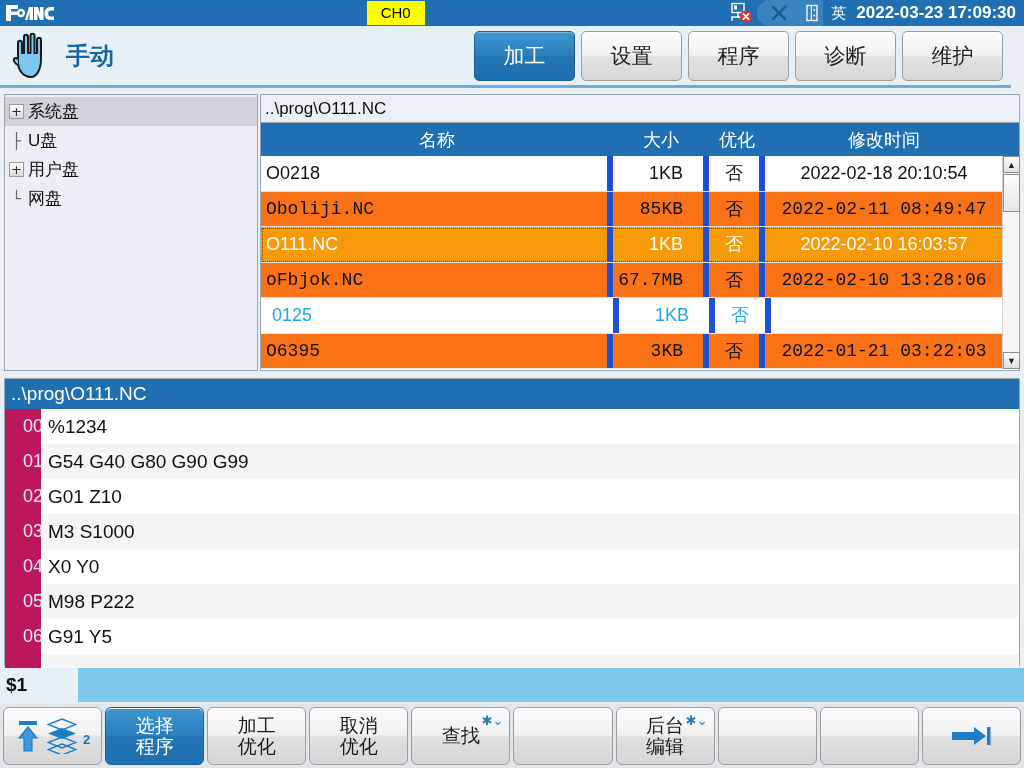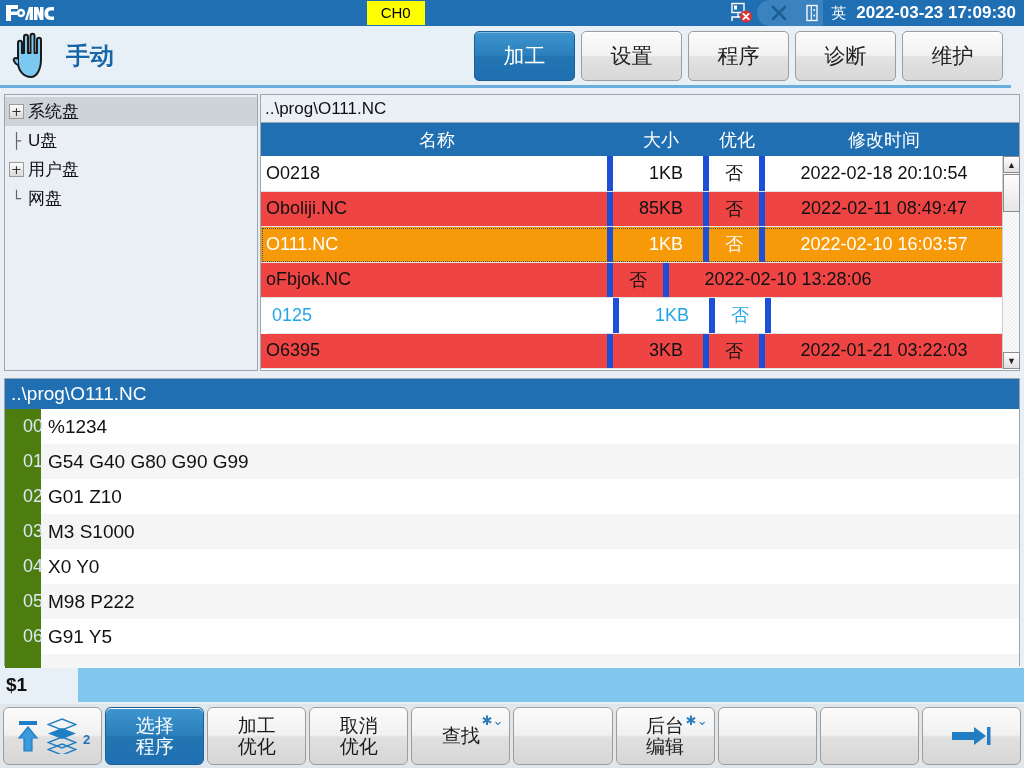--- a/index.html
+++ b/index.html
@@ -106,21 +106,21 @@
     font-size:18px; align-items:center;
   }
   .th { display:flex; align-items:center; height:100%; }
   .th.name { width:352px; justify-content:center; }
   .th.size { width:96px; justify-content:center; }
   .th.opt  { width:56px; justify-content:center; }
   .th.time { width:238px; justify-content:center; }
   .rows { height:213px; overflow:hidden; }
   .row { display:flex; height:35.5px; font-size:18px; color:#111;
          border-bottom:1px solid #e2e2e2; align-items:center; }
-  .row.alt { background:#ef4444; }
+  .row.alt { background:#f97316;font-family:Liberation Mono, monospace; }
   .row.selected { background:#f79a09; color:#fff; outline:1px dotted #555;
                   outline-offset:-2px; }
   .row.current { color:#22a5e8;margin-left:6px; }
   .cell { height:100%; display:flex; align-items:center;
           border-right:6px solid #1d4ed8; }
   .cell.name { width:352px; padding-left:5px; }
   .cell.size { width:96px; justify-content:flex-end; padding-right:20px; }
   .cell.opt  { width:56px; justify-content:center; }
   .cell.time { width:238px; justify-content:center; border-right:none; }
   .vscroll {
@@ -141,21 +141,21 @@
     border:1px solid #9aa6b0; background:#fff;
   }
   .editor-title {
     height:30px; background:#1f6fb2; color:#fff; font-size:19px;
     display:flex; align-items:center; padding-left:6px;
   }
   .code { position:relative; height:256px; }
   .cline { display:flex; height:35px; align-items:center; font-size:19px; }
   .cline.alt { background:#f5f5f5; }
   .gutter {
-    width:36px; height:35px; background:#4d7c0f; color:#dce9f4;
+    width:36px; height:35px; background:#be185d; color:#dce9f4;
     display:flex; align-items:center; justify-content:center;
     font-size:18px; flex:0 0 36px;padding-left:20px;
   }
   .ctext { padding-left:7px; color:#111; white-space:pre; }
 
   
   .statusbar {
     position:absolute; left:0; top:668px; width:1024px; height:34px;
     background:#e7eff7; display:flex; align-items:center;
   }
@@ -300,20 +300,21 @@
             <div class="cell time">2022-02-11 08:49:47</div>
           </div>
           <div class="row selected">
             <div class="cell name">O111.NC</div>
             <div class="cell size">1KB</div>
             <div class="cell opt">否</div>
             <div class="cell time">2022-02-10 16:03:57</div>
           </div>
           <div class="row alt">
             <div class="cell name">oFbjok.NC</div>
+            <div class="cell size">67.7MB</div>
             <div class="cell opt">否</div>
             <div class="cell time">2022-02-10 13:28:06</div>
           </div>
           <div class="row current">
             <div class="cell name">0125</div>
             <div class="cell size">1KB</div>
             <div class="cell opt">否</div>
           </div>
           <div class="row alt">
             <div class="cell name">O6395</div>

